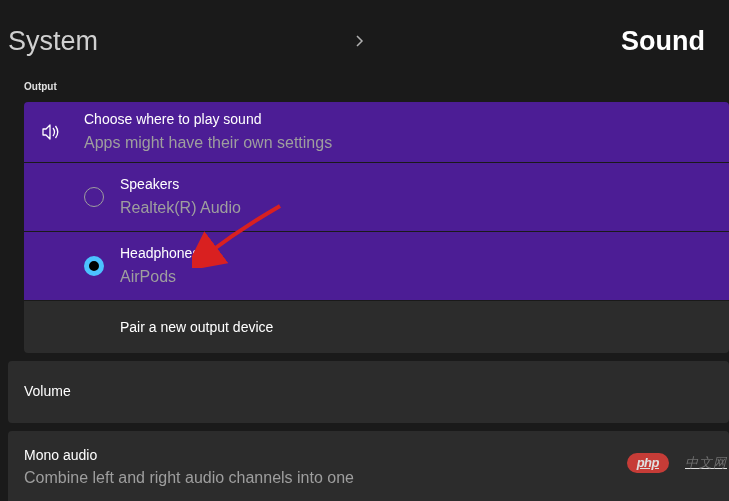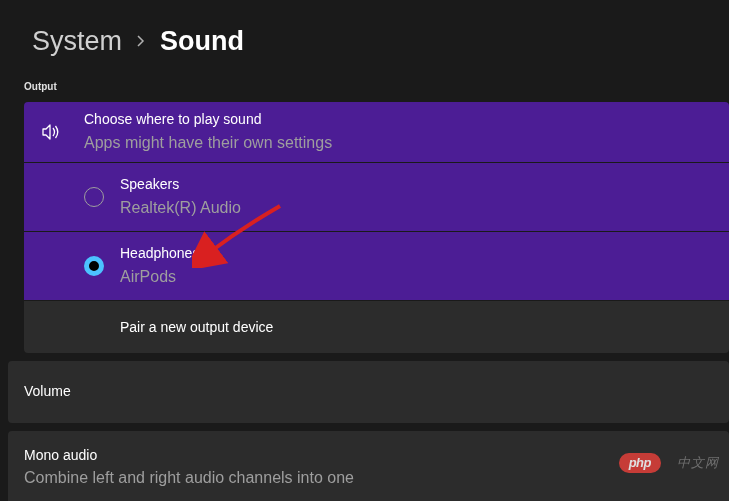--- a/index.html
+++ b/index.html
@@ -13,21 +13,22 @@
       background: #1a1a1a;
       color: #ffffff;
       font-family: "Segoe UI", -apple-system, sans-serif;
       overflow: hidden;
       position: relative;
     }
     .breadcrumb {
       display: flex;
       align-items: center;
       gap: 14px;
-      padding: 26px 24px 18px 32px;
+      padding: 26px 24px 18px 8px;
+      justify-content: space-between;
     }
     .breadcrumb-item {
       font-size: 27px;
       font-weight: 600;
       color: #ffffff;
     }
     .breadcrumb-item.parent {
       font-weight: 400;
       color: #d0d0d0;
     }
@@ -122,26 +123,27 @@
       font-size: 14px;
     }
     .annotation-arrow {
       position: absolute;
       left: 192px;
       top: 198px;
       pointer-events: none;
     }
     .watermark {
       position: absolute;
-      right: 10px;
+      right: 2px;
       bottom: 28px;
       display: flex;
       align-items: center;
       gap: 1px;
       opacity: 0.85;
+      text-decoration: underline;
     }
     .watermark-pill {
       background: #e23f3a;
       color: #fff;
       font-size: 13px;
       font-weight: 700;
       font-style: italic;
       padding: 2px 10px 3px 10px;
       border-radius: 11px;
       letter-spacing: -0.5px;

